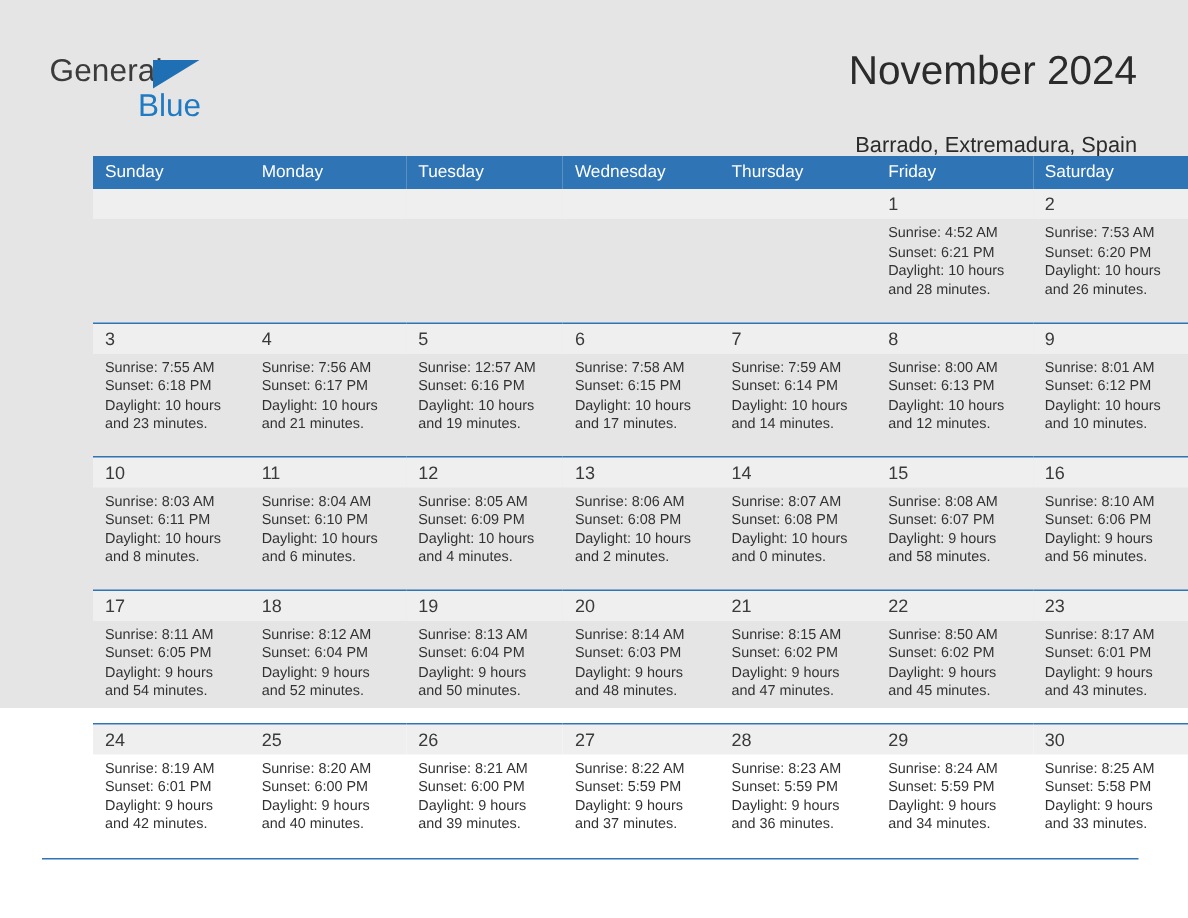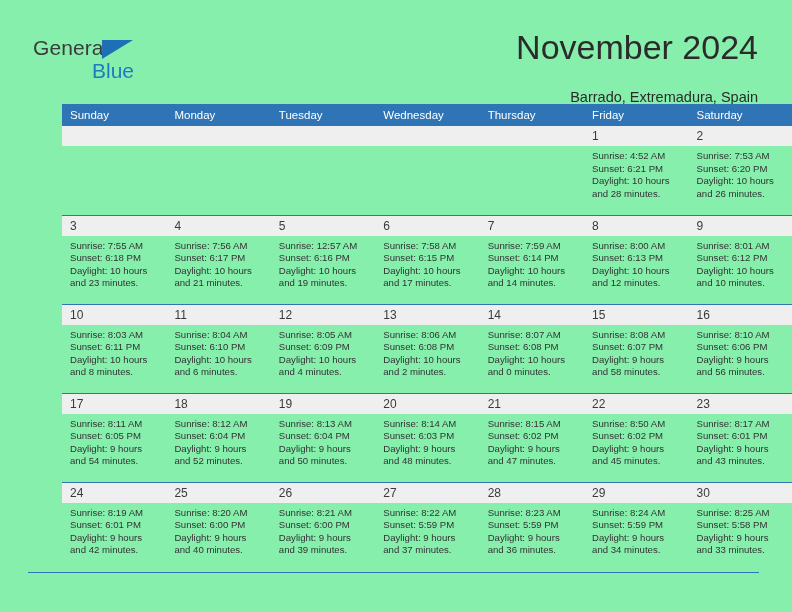--- a/index.html
+++ b/index.html
@@ -7,22 +7,22 @@
     margin: 0;
     padding: 0;
     width: 792px;
     height: 612px;
     background: #ffffff;
     font-family: "Liberation Sans", sans-serif;
   }
   .page {
     position: relative;
     width: 792px;
-    height: 612px;
-    background: #86efac;
+    height: 472px;
+    background: #e5e5e5;
   }
 
   
   .header {
     position: absolute;
     left: 0;
     top: 0;
     width: 792px;
     height: 96px;
   }
@@ -61,21 +61,21 @@
     text-align: center;
   }
 
   .title-block {
     position: absolute;
     right: 34px;
     top: 30px;
     text-align: right;
   }
   .cal-title {
-    font-size: 34px;
+    font-size: 27px;
     color: #2b2b2b;
     font-weight: normal;
     line-height: 34px;
     white-space: nowrap;
   }
   .cal-subtitle {
     margin-top: 24px;
     font-size: 14.5px;
     color: #2b2b2b;
     line-height: 18px;

